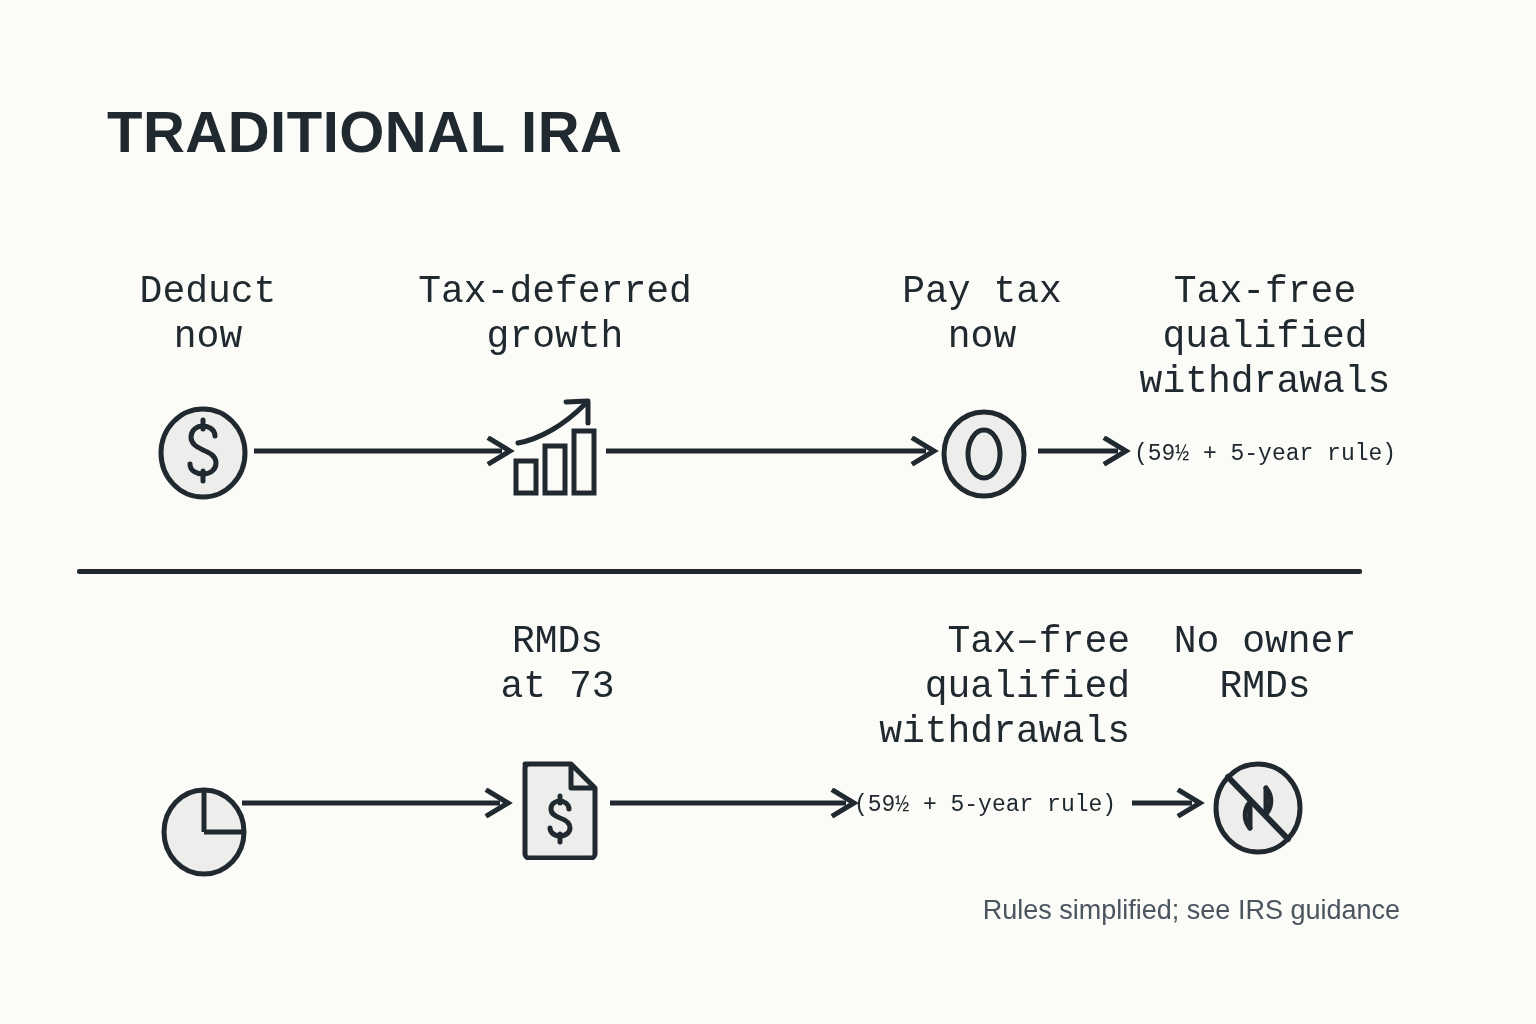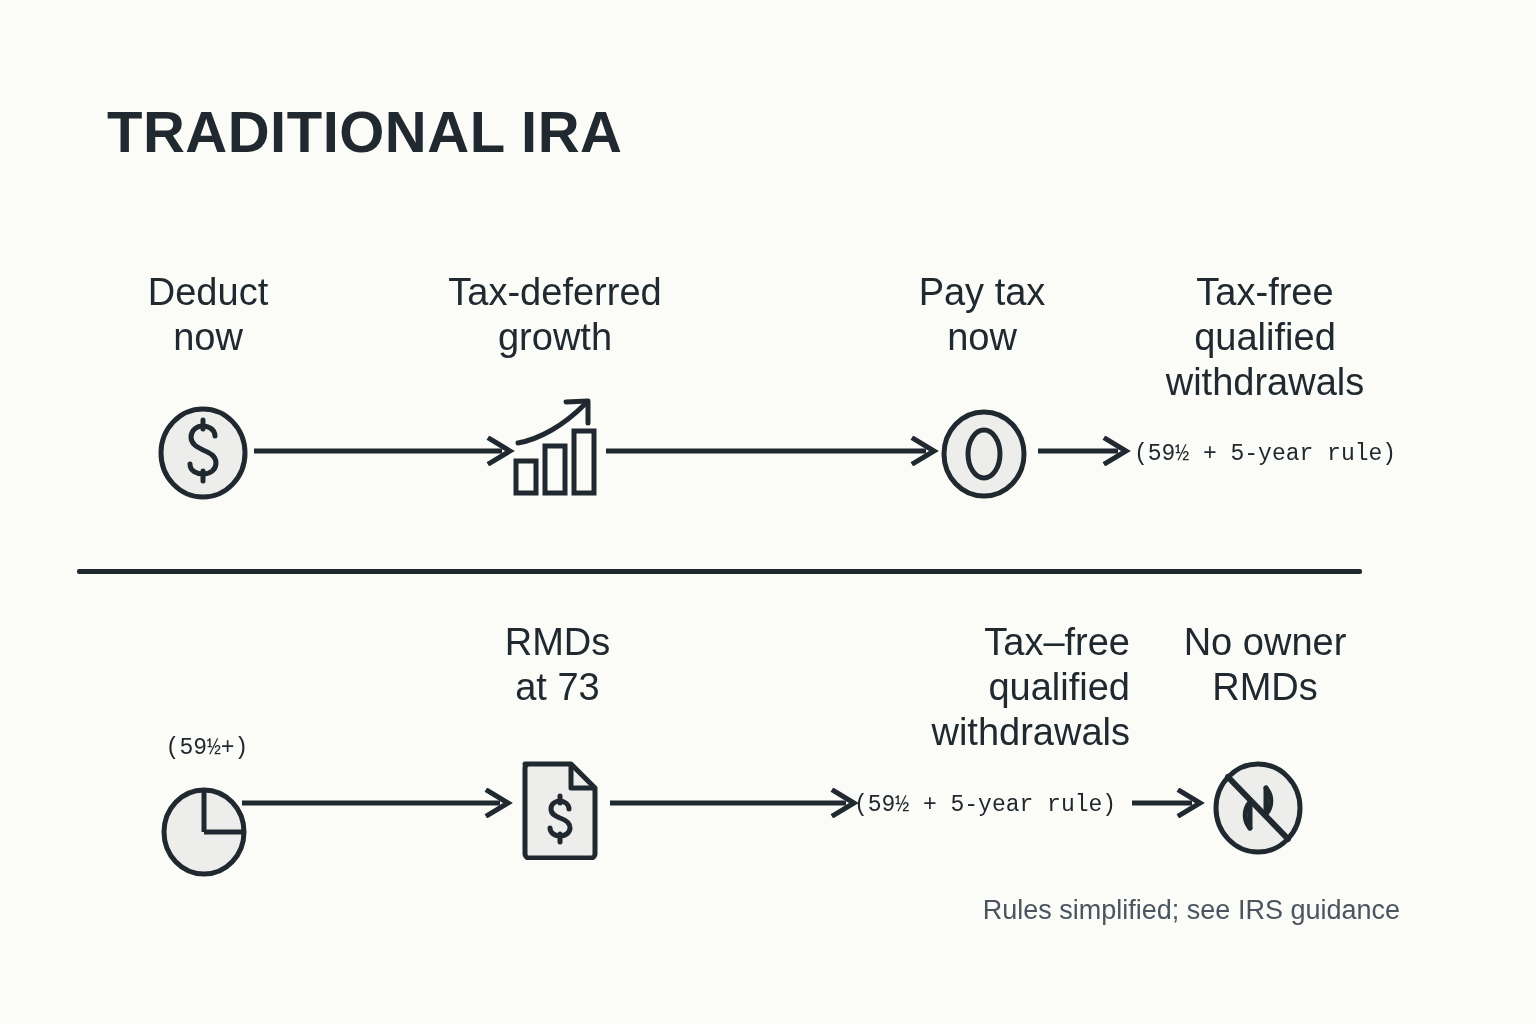--- a/index.html
+++ b/index.html
@@ -35,20 +35,21 @@
 
   
   .label {
     position: absolute;
     text-align: center;
     font-size: 38px;
     line-height: 1.18;
     color: #20292F;
     white-space: pre-line;
     font-weight: 400;
+    font-family: Liberation Mono, monospace;
   }
   .sublabel {
     position: absolute;
     text-align: center;
     font-size: 23px;
     line-height: 1.15;
     color: #20292F;
     white-space: nowrap;
     font-weight: 400;
     font-family: Liberation Mono, monospace;
@@ -178,21 +179,20 @@
 
   <div class="label" id="lbl-taxfree1">Tax-free
 qualified
 withdrawals</div>
 
   <div class="sublabel" id="sub-taxfree1">(59½ + 5-year rule)</div>
 
   <div id="divider"></div>
 
 
-  <div class="sublabel" id="sub-taxedat">(59½+)</div>
 
   <div class="icon" id="icon-pie-clock">
     <svg width="94" height="92" viewBox="0 0 94 92">
       <ellipse cx="47" cy="46" rx="40" ry="42" fill="#EDEDEB" stroke="#20292F" stroke-width="5"></ellipse>
       <line x1="47" y1="46" x2="47" y2="4" stroke="#20292F" stroke-width="5"></line>
       <line x1="47" y1="46" x2="87" y2="46" stroke="#20292F" stroke-width="5"></line>
     </svg>
   </div>
 
   <div class="arrow" id="arrow-r2-a">

